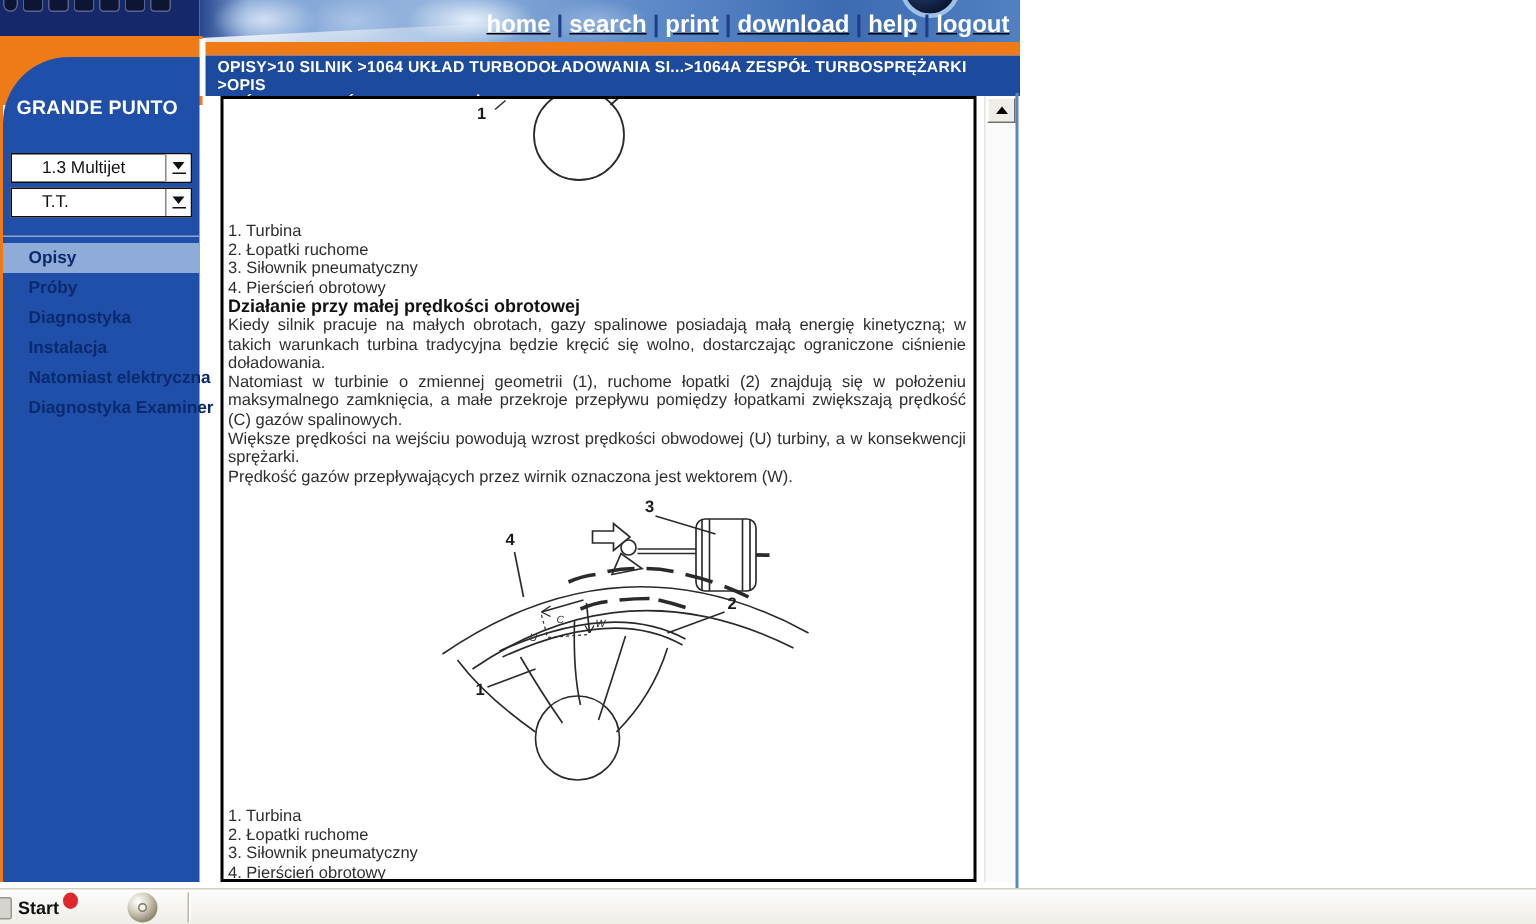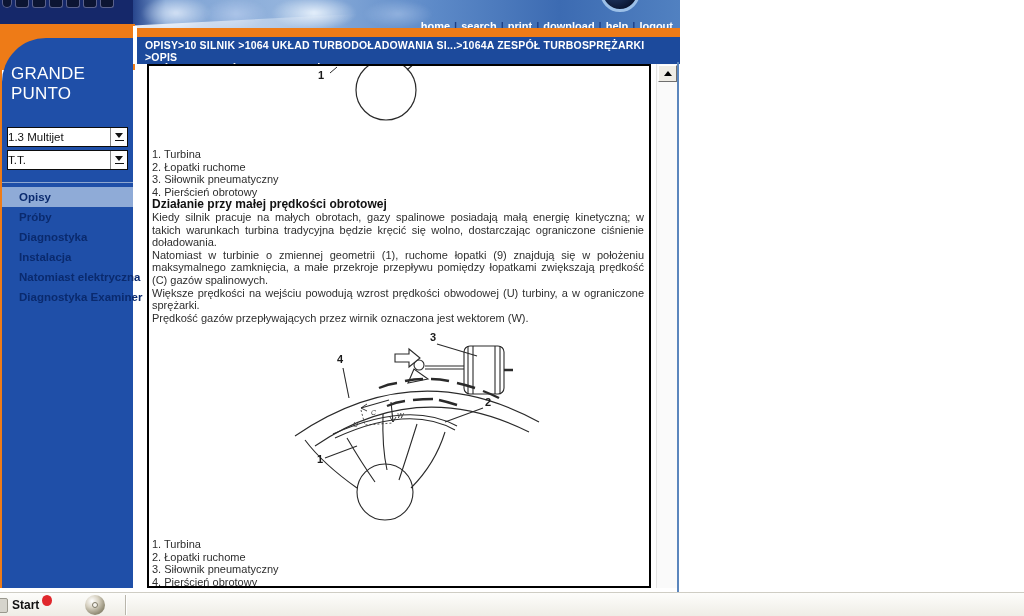--- a/index.html
+++ b/index.html
@@ -25,45 +25,45 @@
   .blob3 { left:138px; top:-4px; width:86px; height:34px;
            background:radial-gradient(closest-side, rgba(235,244,253,.95), rgba(235,244,253,0)); }
   .blob4 { left:230px; top:0; width:70px; height:28px;
            background:radial-gradient(closest-side, rgba(170,196,233,.6), rgba(170,196,233,0)); }
   .swoosh { position:absolute; left:-14px; bottom:-8px; width:230px; height:16px;
             background:linear-gradient(to right, rgba(255,255,255,.95), rgba(255,255,255,0));
             transform:skewX(-35deg) rotate(-3deg); }
   .logo-sphere { position:absolute; left:467px; top:-28px; width:40px; height:40px;
                  border-radius:50%; border:3px solid #9cc0e8;
                  background:radial-gradient(circle at 35% 35%, #2c4a80, #0a1530 75%); }
-  .nav { position:absolute; right:7px; top:20px; font-size:11px; font-weight:bold;
+  .nav { position:absolute; right:7px; top:8px; font-size:16px; font-weight:bold;
          white-space:nowrap;text-decoration:underline; }
   .nav a { color:#ffffff; text-decoration:none; }
   .nav .sep { color:#1d3f86; padding:0 4px; font-weight:bold; }
 
   
   .orange-left  { left:0; top:24px; width:135px; height:46px; background:#ee7b17; }
   .white-col    { left:133px; top:26px; width:4px;  height:38px; background:#ffffff; }
   .orange-band  { left:137px; top:28px; width:543px; height:9px; background:#ee7b17; }
   .orange-stripe{ left:0; top:70px; width:2px; height:518px; background:#ee7b17; }
 
   
   .breadcrumb { left:137px; top:37px; width:543px; height:27px; background:#1c4a9c;
                 color:#fff; font-size:10.5px; font-weight:bold; letter-spacing:.2px;
                 padding:2px 8px; line-height:12px; cursor:pointer; }
 
   
   .sidebar { left:2px; top:38px; width:131px; height:550px; background:#1f4fa8;
              border-top-left-radius:44px; }
-  .sb-title { margin:26px 0 0 9px; color:#ffffff; font-size:17px; font-weight:normal;
+  .sb-title { margin:26px 0 0 9px; color:#ffffff; font-size:13px; font-weight:bold;
               letter-spacing:.2px; }
   .dropdown { margin:0 5px; height:20px; background:#ffffff; border:1px solid #0c0c0c;
               display:flex; align-items:stretch; cursor:pointer; }
   .dd1 { margin-top:23px; } .dd2 { margin-top:3px; }
-  .dd-text { flex:1; font-size:11.5px; color:#111; padding:3px 0 0 0; white-space:nowrap;
+  .dd-text { flex:1; font-size:11.5px; color:#111; padding:3px 0 0 20px; white-space:nowrap;
              overflow:hidden; }
   .dd-btn { width:17px; border-left:1px solid #888; background:#fdfdfd;
             display:flex; flex-direction:column; align-items:center; justify-content:center; }
   .dd-tri { width:0; height:0; border-left:4px solid transparent; border-right:4px solid transparent;
             border-top:5px solid #111; }
   .dd-bar { width:9px; height:1px; background:#111; margin-top:2px; }
   .sb-sep { height:1px; background:#8fa7d0; margin-top:12px; }
   .sb-menu { margin-top:4px; }
   .sb-item { height:20px; line-height:20px; padding-left:17px; font-size:11.5px;
              font-weight:bold; color:#0a2a6e; cursor:pointer; white-space:nowrap; }
@@ -188,22 +188,22 @@
     <text class="num" x="169" y="13">1</text>
   </svg>
 
   <div class="textblock">
     <div>1. Turbina</div>
     <div>2. Łopatki ruchome</div>
     <div>3. Siłownik pneumatyczny</div>
     <div>4. Pierścień obrotowy</div>
     <div class="heading">Działanie przy małej prędkości obrotowej</div>
     <p>Kiedy silnik pracuje na małych obrotach, gazy spalinowe posiadają małą energię kinetyczną; w takich warunkach turbina tradycyjna będzie kręcić się wolno, dostarczając ograniczone ciśnienie doładowania.</p>
-    <p>Natomiast w turbinie o zmiennej geometrii (1), ruchome łopatki (9) znajdują się w położeniu maksymalnego zamknięcia, a małe przekroje przepływu pomiędzy łopatkami zwiększają prędkość (C) gazów spalinowych.</p>
-    <p>Większe prędkości na wejściu powodują wzrost prędkości obwodowej (U) turbiny, a w ograniczone sprężarki.</p>
+    <p>Natomiast w turbinie o zmiennej geometrii (1), ruchome łopatki (2) znajdują się w położeniu maksymalnego zamknięcia, a małe przekroje przepływu pomiędzy łopatkami zwiększają prędkość (C) gazów spalinowych.</p>
+    <p>Większe prędkości na wejściu powodują wzrost prędkości obwodowej (U) turbiny, a w konsekwencji sprężarki.</p>
     <p>Prędkość gazów przepływających przez wirnik oznaczona jest wektorem (W).</p>
   </div>
 
   <svg class="diagram" width="260" height="206" viewBox="0 0 260 206">
     <g fill="none" stroke="#2a2a2a" stroke-width="1.1">
 
       <path d="M 8,108 Q 128,26 252,94"></path>
       <path d="M 28,118 Q 130,48 242,104"></path>
 
       <path d="M 46,106 Q 122,72 170,98"></path>

